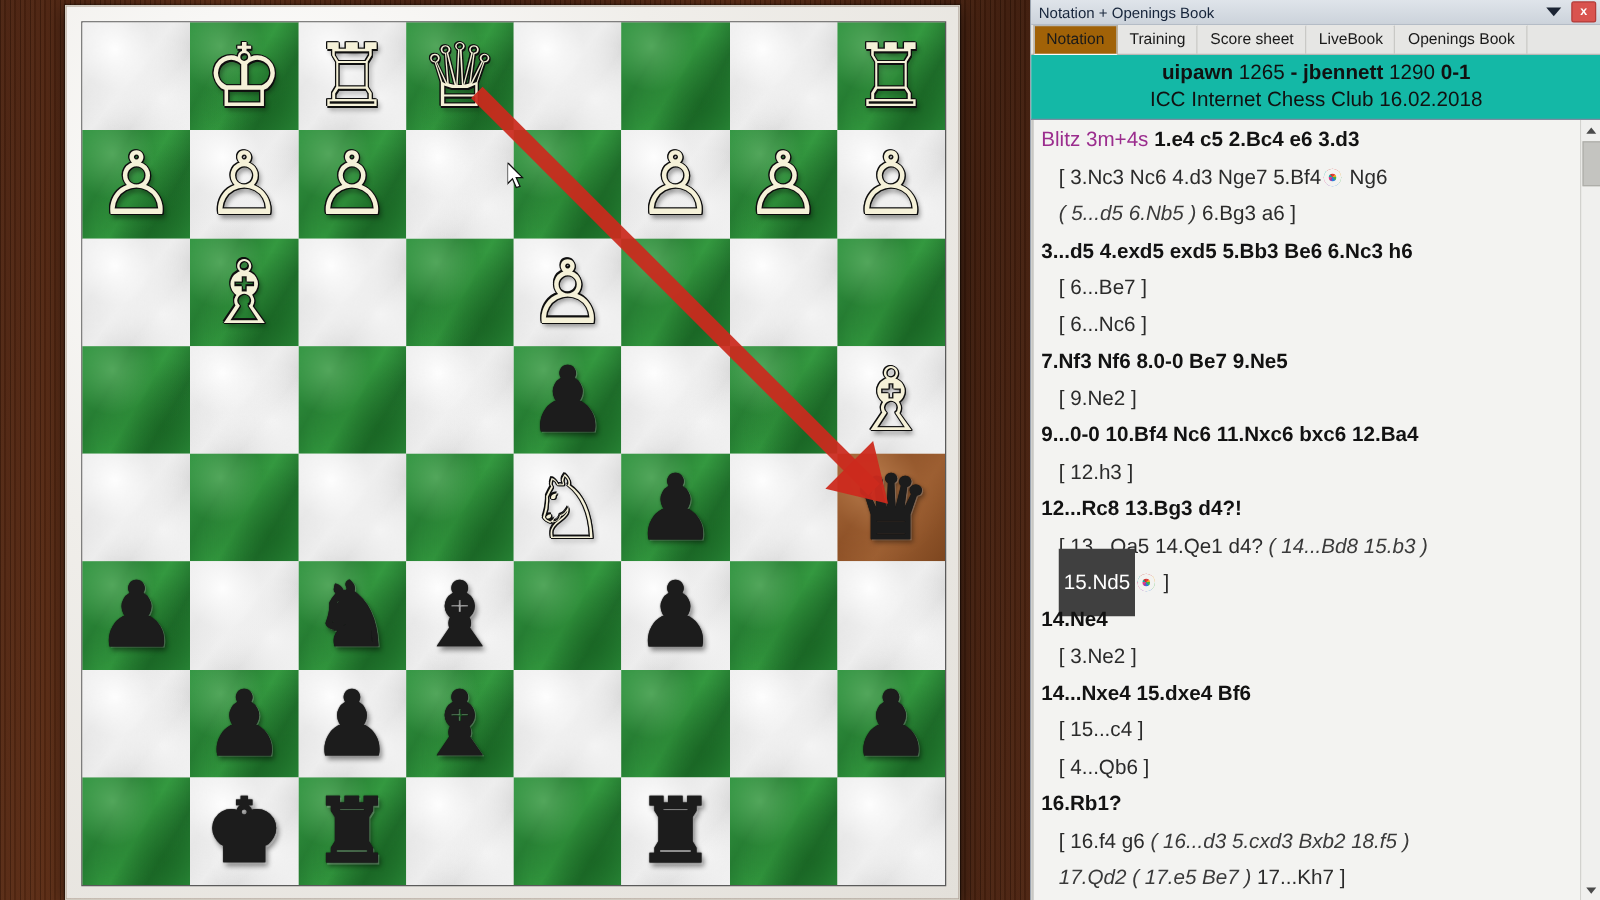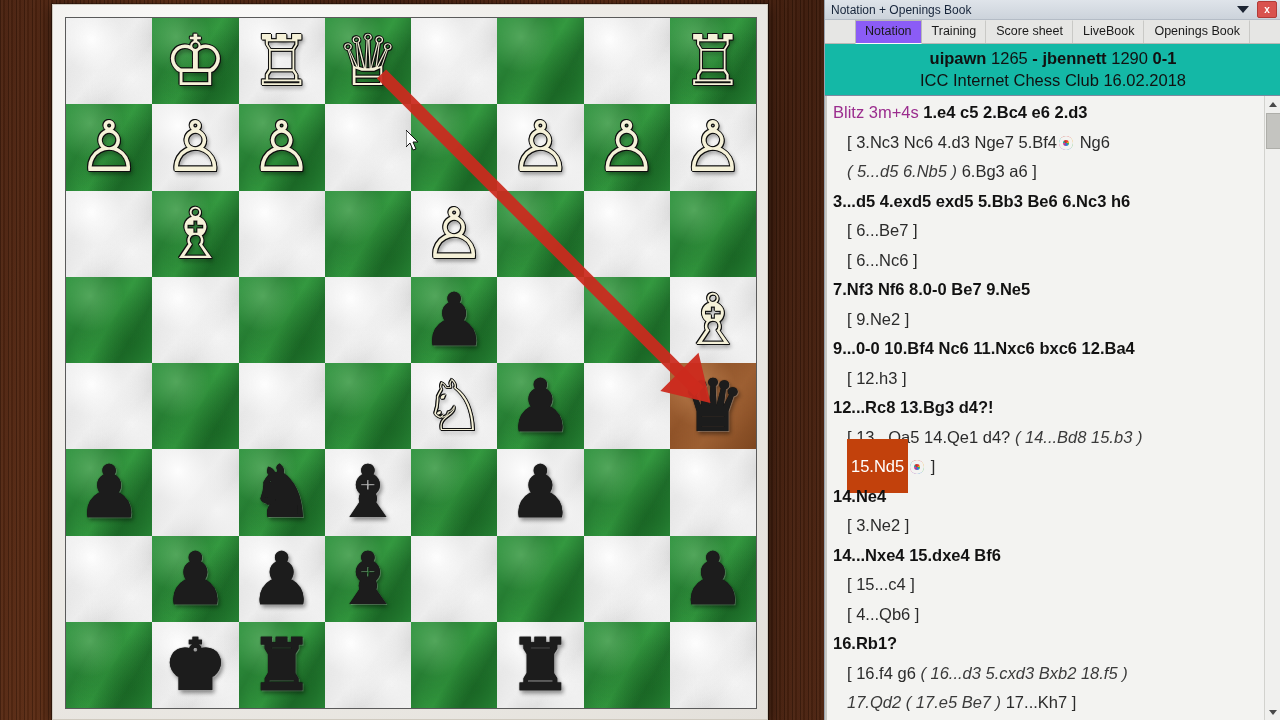--- a/index.html
+++ b/index.html
@@ -89,21 +89,21 @@
   .chev{width:0;height:0;border-left:6px solid transparent;border-right:6px solid transparent;border-top:7px solid #1b2433;}
 
   #tabs{
     height:24px;flex:0 0 24px;display:flex;align-items:flex-end;
     background:#e6e6e4;border-bottom:1px solid #b9b9b6;padding-left:2px;box-sizing:border-box;
   }
   .tab{
     font-size:12.5px;color:#1a1a1a;padding:3px 9px 4px 9px;
     border:1px solid transparent;border-bottom:none;line-height:15px;white-space:nowrap;cursor:default;
   }
-  .tab.active{background:#8b5cf6;border-color:#b9b9b6;border-bottom:1px solid #fbfbfa;margin-bottom:-1px;margin-left:28px;}
+  .tab.active{background:#a16207;border-color:#b9b9b6;border-bottom:1px solid #fbfbfa;margin-bottom:-1px;}
   .tab:not(.active){border-right:1px solid #c9c9c6;}
 
   #gameheader{
     flex:0 0 auto;background:#14b8a6;border-bottom:1px solid #7c8aa0;
     padding:3px 0 4px 0;text-align:center;
   }
   #gameheader .l1{font-size:16.5px;color:#111;line-height:22px;}
   #gameheader .l2{font-size:16.5px;color:#111;line-height:22px;}
   .b{font-weight:bold;}
 
@@ -112,21 +112,21 @@
     flex:1 1 auto;overflow:hidden;position:relative;
     border-left:2px solid #c8c8c4;
     padding:2px 4px 0 6px;box-sizing:border-box;
     font-size:16.5px;color:#121212;line-height:29.5px;
   }
   .ln{white-space:nowrap;}
   .ln.main{font-weight:bold;}
   .ln.var{padding-left:14px;color:#2b2b2b;}
   .it{font-style:italic;color:#3a3a3a;}
   .opening{color:#9b2d8e;font-weight:normal;}
-  .hlmove{background:#c2410c;color:#fff;padding:18px 4px;}
+  .hlmove{background:#404040;color:#fff;padding:18px 4px;}
   .dot{
     display:inline-block;width:14px;height:14px;border-radius:50%;
     vertical-align:-2px;margin:0 2px;
     background:
       conic-gradient(#e03a3a 0deg 45deg,#f0a020 45deg 90deg,#3fb34f 90deg 135deg,
                      #2a7fd4 135deg 180deg,#8e44ad 180deg 225deg,#e03a8a 225deg 270deg,
                      #19a7a0 270deg 315deg,#c0392b 315deg 360deg);
     box-shadow:inset 0 0 0 4px #f3f3f1;
   }
   #vscroll{
@@ -310,21 +310,21 @@
         <span class="b">0-1</span>
       </div>
       <div class="l2">
         <span>ICC Internet Chess Club</span>
         <span>16.02.2018</span>
       </div>
     </div>
 
     <div id="notewrap">
       <div id="notation">
-          <div class="ln main"><span class="opening">Blitz 3m+4s</span><span> </span><span>1.e4  c5  2.Bc4  e6  2.d3</span></div>
+          <div class="ln main"><span class="opening">Blitz 3m+4s</span><span> </span><span>1.e4  c5  2.Bc4  e6  3.d3</span></div>
           <div class="ln var"><span>[ 3.Nc3  Nc6  4.d3  Nge7  5.Bf4</span><span class="dot"></span><span> Ng6</span></div>
           <div class="ln var"><span class="it">( 5...d5  6.Nb5 )</span><span> 6.Bg3  a6 ]</span></div>
           <div class="ln main"><span>3...d5  4.exd5  exd5  5.Bb3  Be6  6.Nc3  h6</span></div>
           <div class="ln var"><span>[ 6...Be7 ]</span></div>
           <div class="ln var"><span>[ 6...Nc6 ]</span></div>
           <div class="ln main"><span>7.Nf3  Nf6  8.0-0  Be7  9.Ne5</span></div>
           <div class="ln var"><span>[ 9.Ne2 ]</span></div>
           <div class="ln main"><span>9...0-0  10.Bf4  Nc6  11.Nxc6  bxc6  12.Ba4</span></div>
           <div class="ln var"><span>[ 12.h3 ]</span></div>
           <div class="ln main"><span>12...Rc8  13.Bg3  d4?!</span></div>

